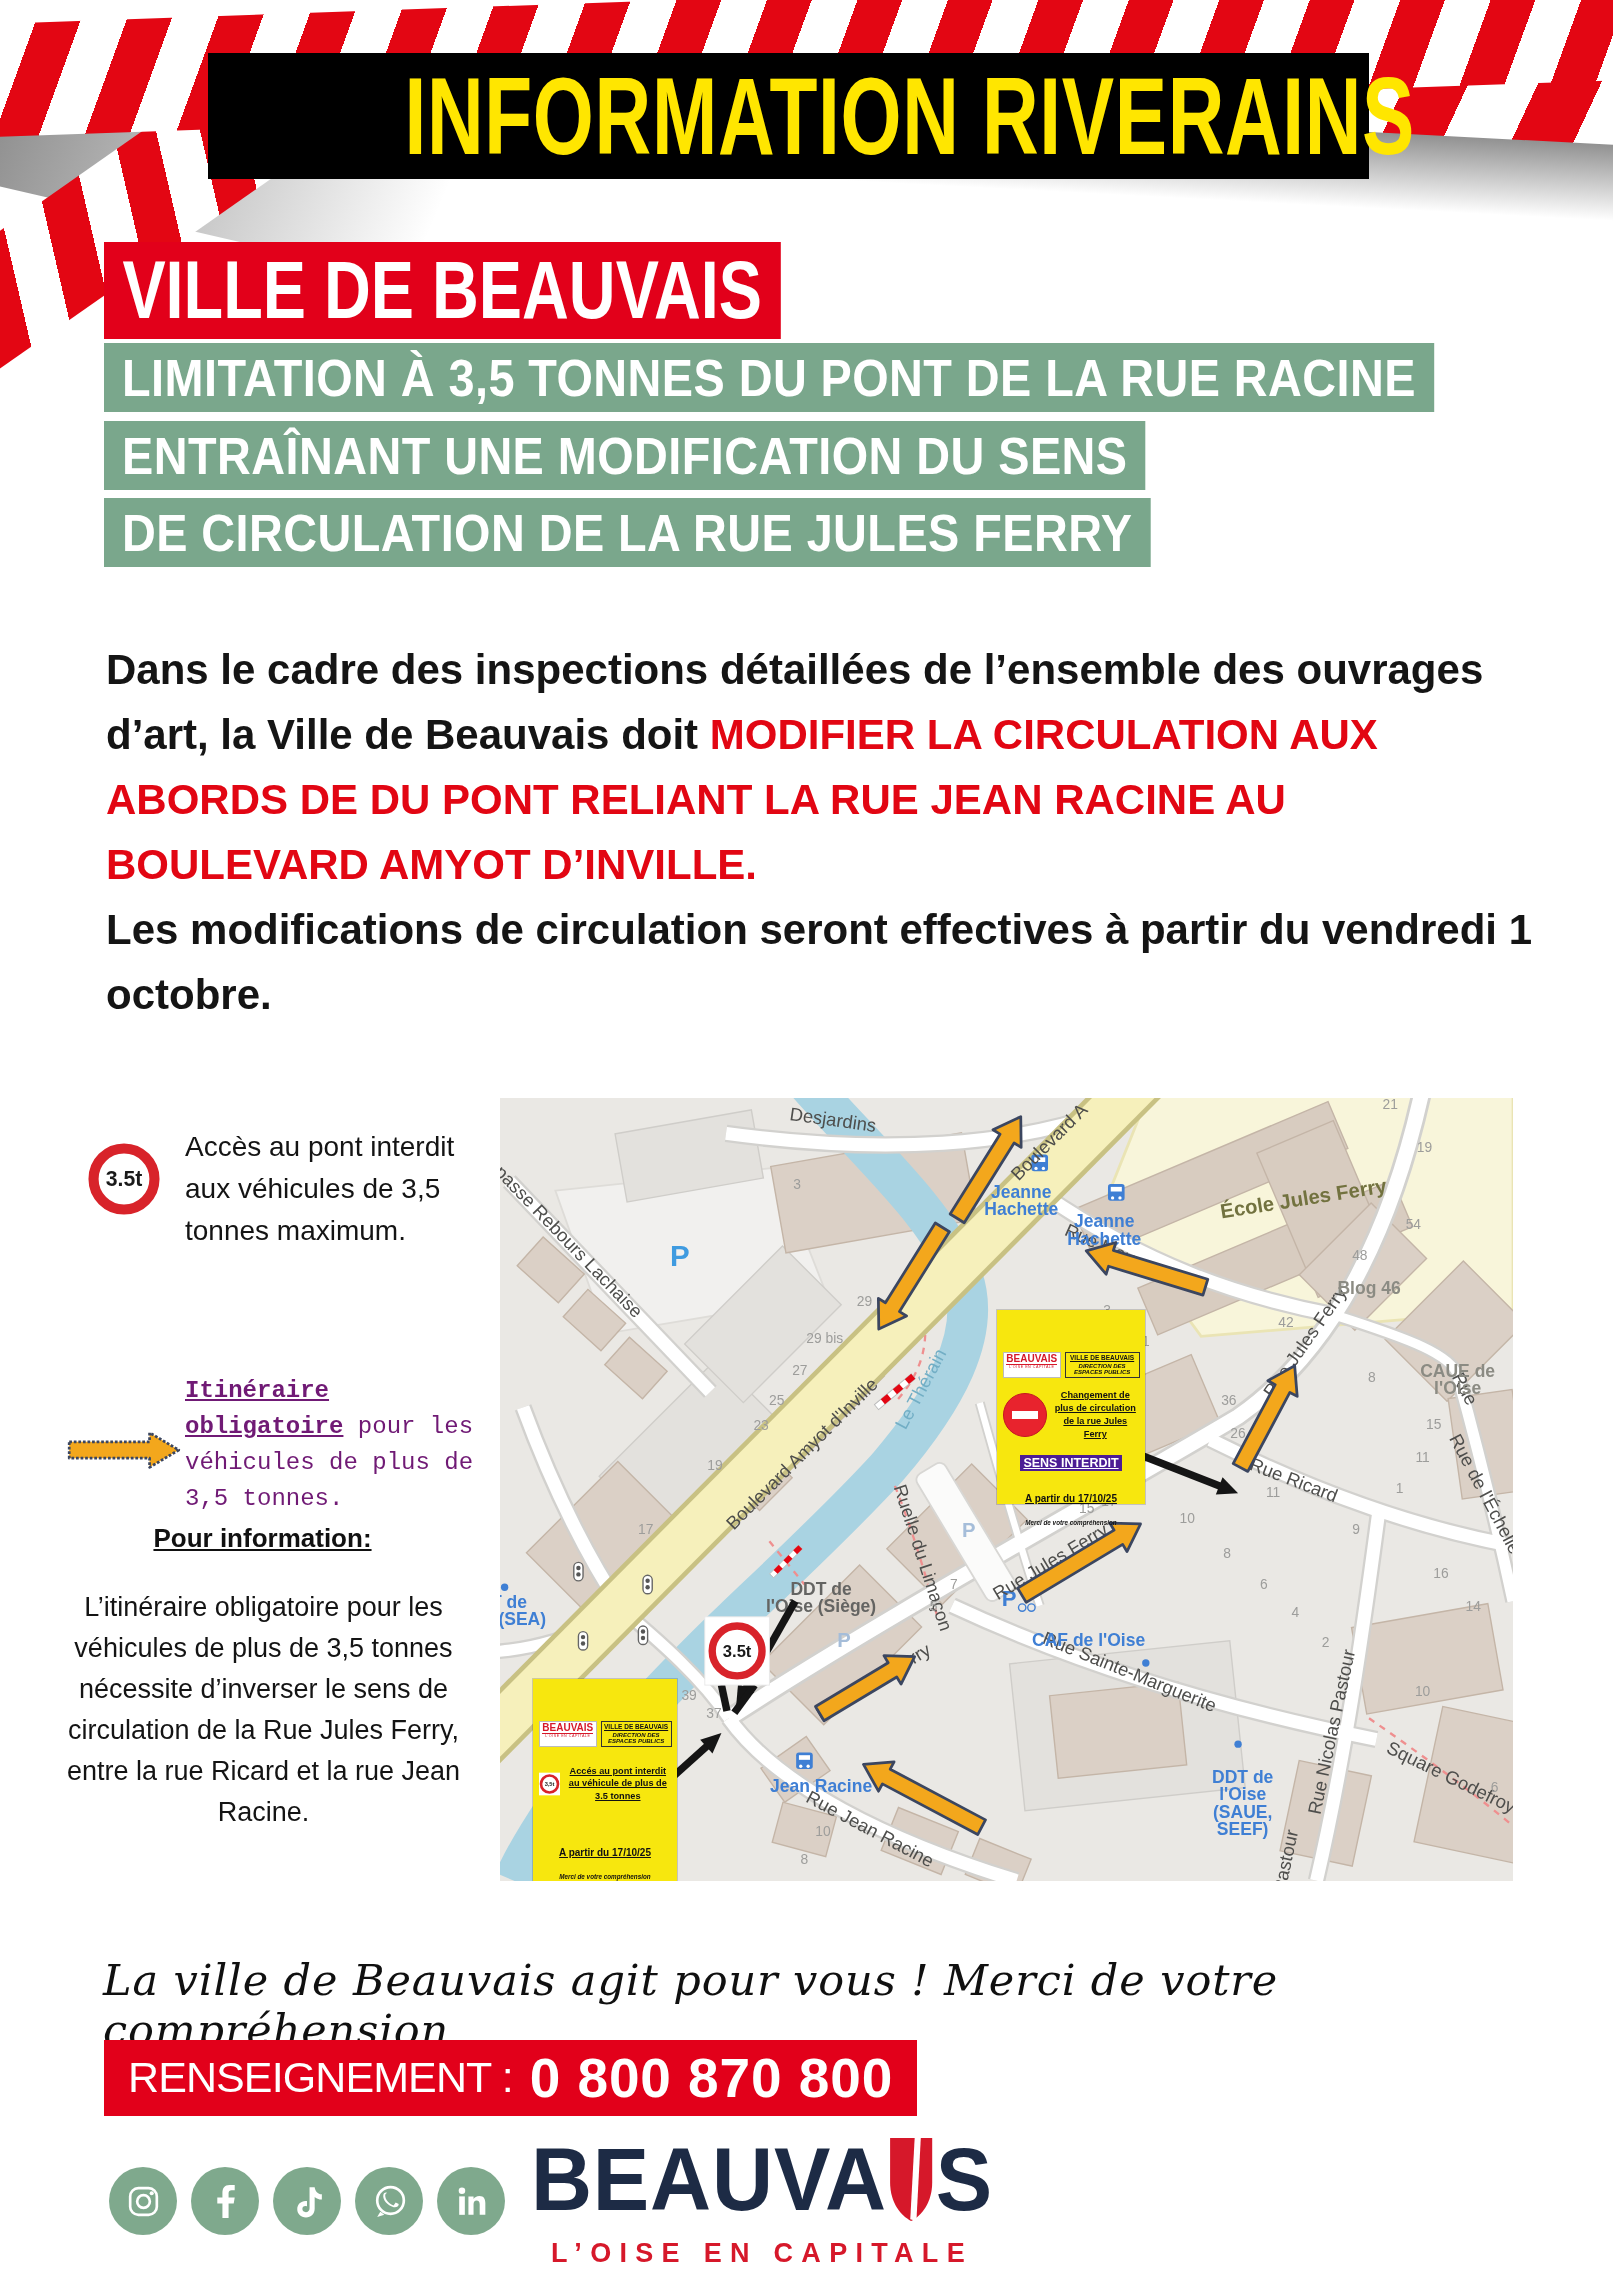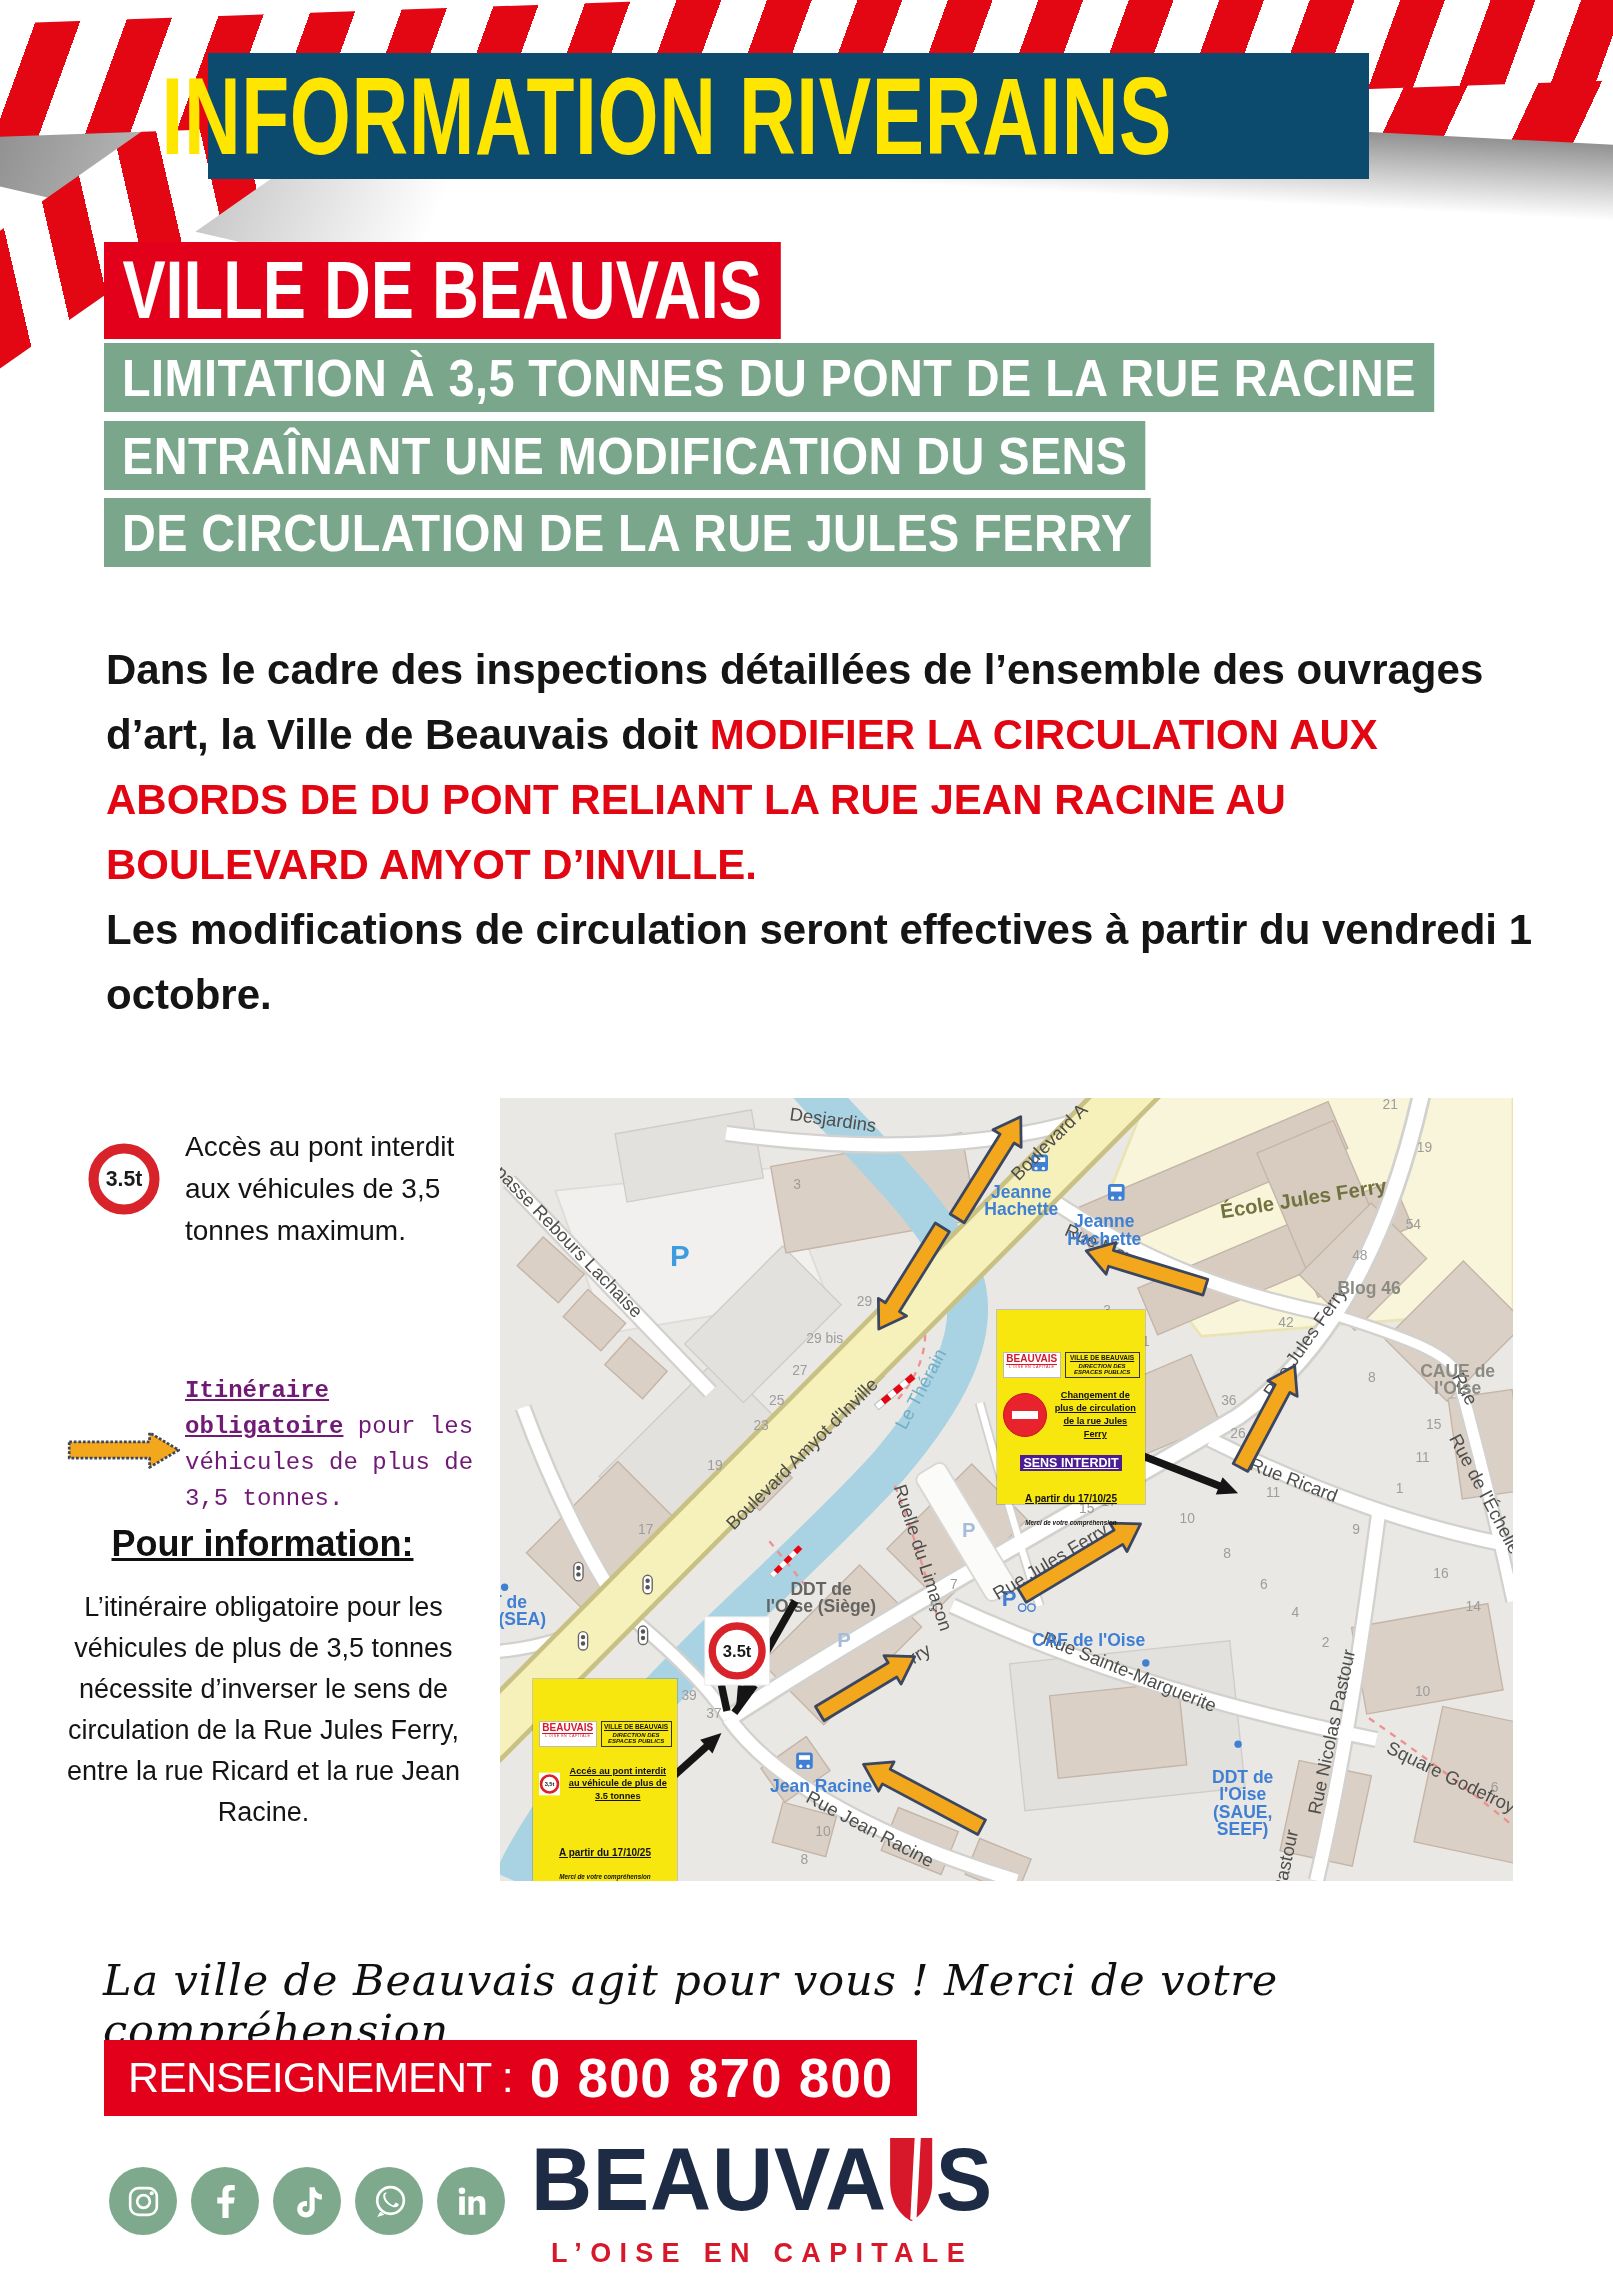--- a/index.html
+++ b/index.html
@@ -10,39 +10,39 @@
   .tape-top{left:-55px;top:-5.5px;width:1754px;transform:rotate(-2deg);z-index:2;}
   .tape-right{left:646px;top:31px;width:1108px;height:92px;transform:rotate(3deg);z-index:1;
         background:repeating-linear-gradient(112deg,#e30613 0 57px,#ffffff 57px 120px);}
   .fold-right{position:absolute;left:637px;top:37px;width:1071px;height:24px;background:linear-gradient(90deg,#222,#555);transform:rotate(2.2deg);z-index:2;}
   .shadow-right{position:absolute;left:646px;top:120px;width:1061px;height:78px;z-index:0;
         background:linear-gradient(180deg,rgba(50,50,50,.55),rgba(50,50,50,0));transform:rotate(3deg);}
   .shadow-left{position:absolute;left:-74px;top:138px;width:701px;height:111px;z-index:0;
         background:linear-gradient(100deg,rgba(40,40,40,.6),rgba(40,40,40,0) 72%);transform:rotate(13deg);}
   .tape-left{left:-111px;top:185px;width:388px;transform:rotate(-35deg);z-index:1;}
   
-  .title-banner{position:absolute;left:208px;top:53px;width:1161px;height:126px;background:#0c4a6e;
-        display:flex;align-items:center;justify-content:flex-end;z-index:3;}
+  .title-banner{position:absolute;left:208px;top:53px;width:1161px;height:126px;background:#000000;
+        display:flex;align-items:center;justify-content:flex-start;z-index:3;}
   .title-banner span{font-size:109px;font-weight:bold;color:#ffe600;white-space:nowrap;
         transform:scaleX(.72);letter-spacing:0.9px;}
   .city-box{position:absolute;left:104px;top:242px;background:#e2001a;color:#fff;padding:1.8px 23px;
         font-size:81px;font-weight:bold;white-space:nowrap;transform:scaleX(.8);transform-origin:left center;z-index:3;}
   .gbar{position:absolute;left:104px;background:#7aa78c;color:#fff;padding:4.6px 20px;font-size:52px;
         font-weight:bold;white-space:nowrap;transform:scaleX(.9);transform-origin:left center;letter-spacing:0.5px;}
   
   .intro{position:absolute;left:106px;top:637px;width:1440px;font-size:42px;line-height:1.55;
         font-weight:600;color:#151515;}
   .intro .red{color:#e20613;font-weight:700;}
   
   .legend-badge{position:absolute;left:88px;top:1143px;}
   .leg1{position:absolute;left:185px;top:1126px;width:291px;font-size:28px;line-height:1.5;color:#141414;}
   .leg-arrow{position:absolute;left:65px;top:1429px;}
   .leg2{position:absolute;left:185px;top:1373px;width:305px;font-size:24px;line-height:1.5;color:#701a75;font-family:Liberation Mono, monospace;}
   .leg2 .bu{font-weight:bold;text-decoration:underline;}
-  .info-title{position:absolute;left:55px;top:1523px;width:415px;text-align:center;font-size:36px;
+  .info-title{position:absolute;left:55px;top:1523px;width:415px;text-align:center;font-size:26px;
         font-weight:bold;text-decoration:underline;color:#111;}
   .info-body{position:absolute;left:51px;top:1587px;width:425px;text-align:center;font-size:27px;
         line-height:1.52;color:#141414;}
   
   .map{position:absolute;left:500px;top:1098px;width:1013px;height:783px;overflow:hidden;background:#eae8e4;}
   .map svg{display:block;}
   .ms{font:20px "Liberation Sans",sans-serif;fill:#4e4e4c;text-anchor:middle;}
   .ms.water{fill:#72aec5;}
   .mp{font:600 19px "Liberation Sans",sans-serif;fill:#3f7fd4;text-anchor:middle;}
   .mp.grey{fill:#646462;}

